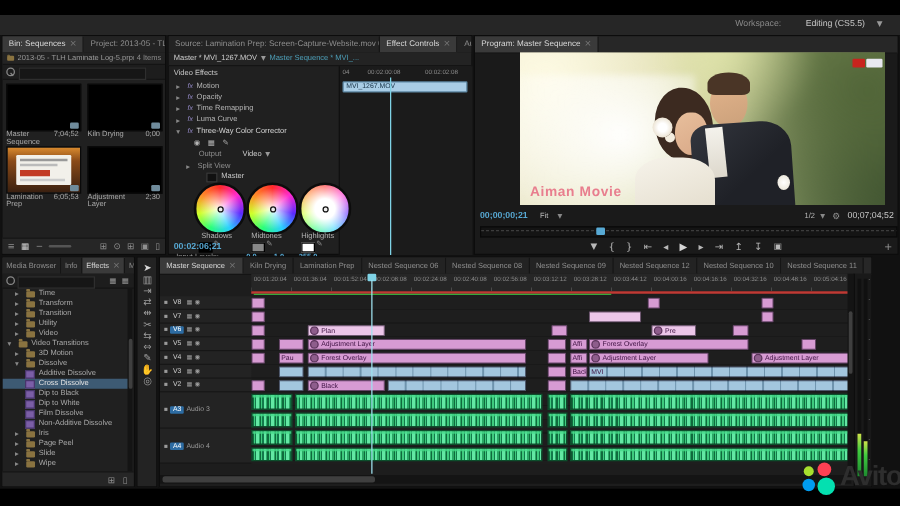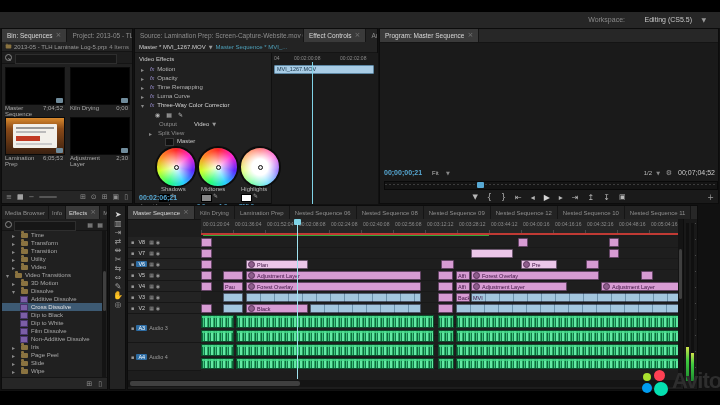--- a/index.html
+++ b/index.html
@@ -247,20 +247,51 @@
   </div>
 
   <div class="panel" style="left:379px;top:28px;width:340px;height:176px;background:#1a1a1a;">
     <div class="tabbar">
       <div class="tab act">
         <span>Program: Master Sequence</span>
         <span class="x ic">×</span>
       </div>
     </div>
 
+    <div class="abs" style="left:36px;top:13px;width:292px;height:122px;overflow:hidden;background:linear-gradient(115deg,#ece7cb 0%,#e2dfb4 35%,#c7cd96 60%,#9fae74 80%,#6e804e 100%);">
+      <div class="abs" style="left:-20px;top:-20px;width:340px;height:170px;filter:blur(6px);background:
+        radial-gradient(circle at 12% 25%,rgba(255,252,230,.95),rgba(255,252,230,0) 35%),
+        radial-gradient(circle at 55% 10%,rgba(225,230,170,.8),transparent 30%),
+        radial-gradient(circle at 88% 30%,rgba(80,100,55,.95),transparent 40%),
+        radial-gradient(circle at 95% 75%,rgba(55,75,45,.95),transparent 45%),
+        radial-gradient(circle at 75% 8%,rgba(120,140,80,.8),transparent 25%);"></div>
+
+      <div class="abs" style="left:-10px;top:18px;width:150px;height:120px;background:radial-gradient(ellipse at 60% 40%,rgba(255,255,255,.96),rgba(255,255,255,.35) 70%,rgba(255,255,255,0));filter:blur(3px);"></div>
+
+      <div class="abs" style="left:108px;top:28px;width:46px;height:58px;border-radius:50% 50% 45% 45%;background:#3c2a20;transform:rotate(-8deg);"></div>
+
+      <div class="abs" style="left:124px;top:48px;width:26px;height:34px;border-radius:50% 50% 55% 55%;background:linear-gradient(150deg,#e8bf9c,#d8a887);"></div>
+
+      <div class="abs" style="left:106px;top:52px;width:16px;height:16px;border-radius:50%;background:radial-gradient(circle,#fff 30%,#ece4d4 70%,#d8ccb8);box-shadow:6px 8px 0 -4px #f4eee0;"></div>
+
+      <div class="abs" style="left:152px;top:22px;width:30px;height:38px;border-radius:48% 48% 50% 50%;background:linear-gradient(160deg,#e3b48c,#caa07a);"></div>
+      <div class="abs" style="left:150px;top:16px;width:34px;height:18px;border-radius:50% 50% 20% 20%;background:#4a3526;"></div>
+
+      <div class="abs" style="left:138px;top:56px;width:80px;height:70px;border-radius:18% 30% 0 0;background:linear-gradient(140deg,#33363e,#1f2127 60%);transform:rotate(-4deg);"></div>
+      <div class="abs" style="left:150px;top:60px;width:14px;height:40px;background:linear-gradient(180deg,#f4f2ec,#ddd8cc);transform:rotate(-6deg);"></div>
+
+      <div class="abs" style="left:92px;top:84px;width:64px;height:44px;border-radius:40% 40% 0 0;background:linear-gradient(160deg,#f6f3ea,#e4ddcd);"></div>
+
+      <div class="abs" style="left:206px;top:98px;width:10px;height:12px;border-radius:50%;background:radial-gradient(circle,#fff,#e6e0d0);"></div>
+
+      <div class="abs" style="right:16px;top:5px;width:10px;height:7px;background:#c8241e;border-radius:1px;"></div>
+      <div class="abs" style="right:2px;top:5px;width:13px;height:7px;background:#e8e8f0;border-radius:1px;"></div>
+
+      <div class="abs" style="left:8px;bottom:4px;font-size:11px;font-weight:bold;color:#e87e8e;letter-spacing:.5px;">Aiman Movie</div>
+    </div>
 
     <div class="abs lbl7 tc" style="left:4px;top:140px;">00;00;00;21</div>
     <div class="abs lbl6" style="left:52px;top:141px;color:#bbb;">Fit</div>
     <span class="abs ic" style="left:66px;top:141px;font-size:5px;color:#888;">▼</span>
     <div class="abs lbl6" style="right:66px;top:141px;color:#bbb;">1/2</div>
     <span class="abs ic" style="right:58px;top:141px;font-size:5px;color:#888;">▼</span>
     <span class="abs ic" style="right:46px;top:140px;font-size:7px;color:#999;">⚙</span>
     <div class="abs lbl7" style="right:3px;top:140px;color:#c9c9c9;">00;07;04;52</div>
 
     <div class="abs" style="left:4px;top:152px;width:332px;height:7px;background:#141414;border:1px solid #090909;">

